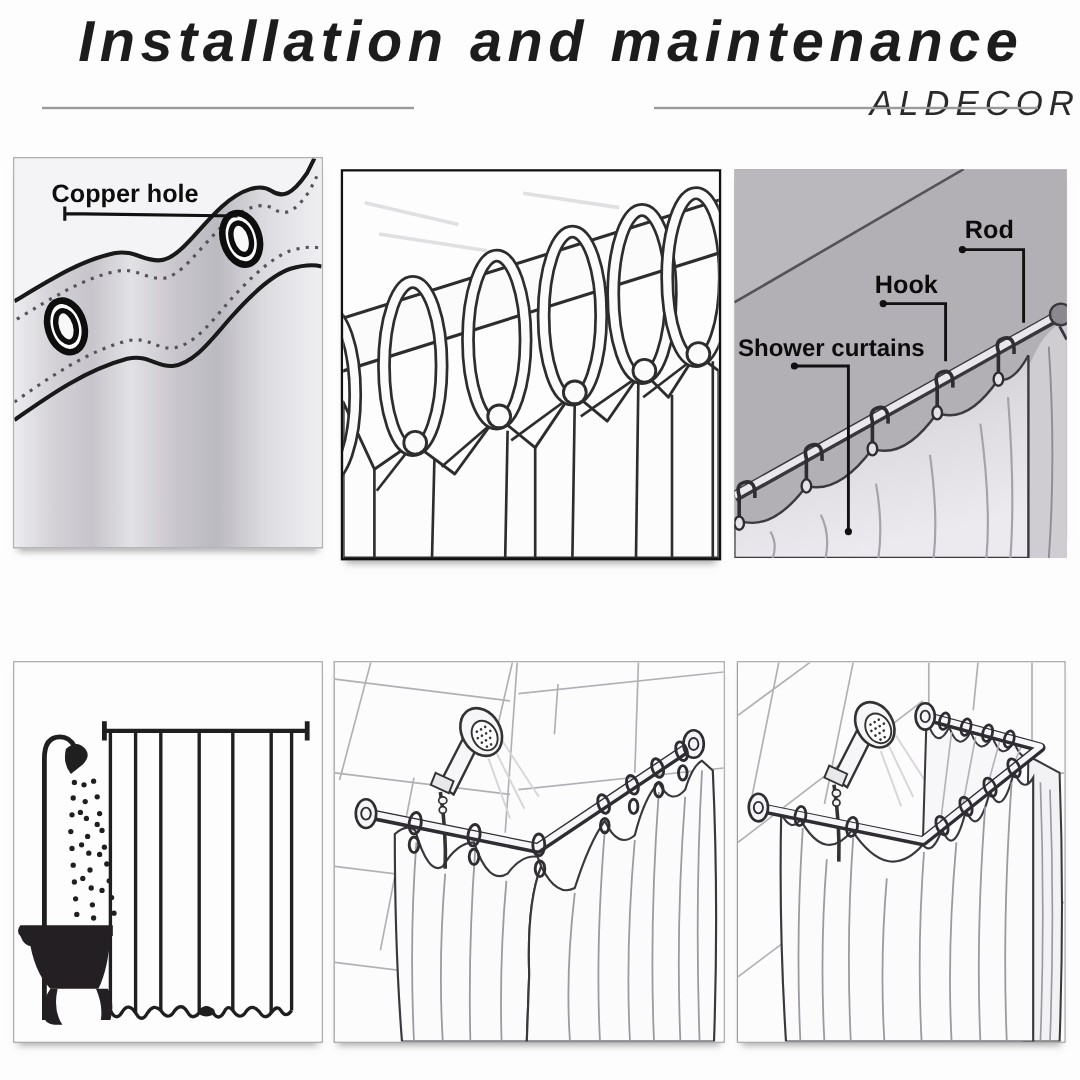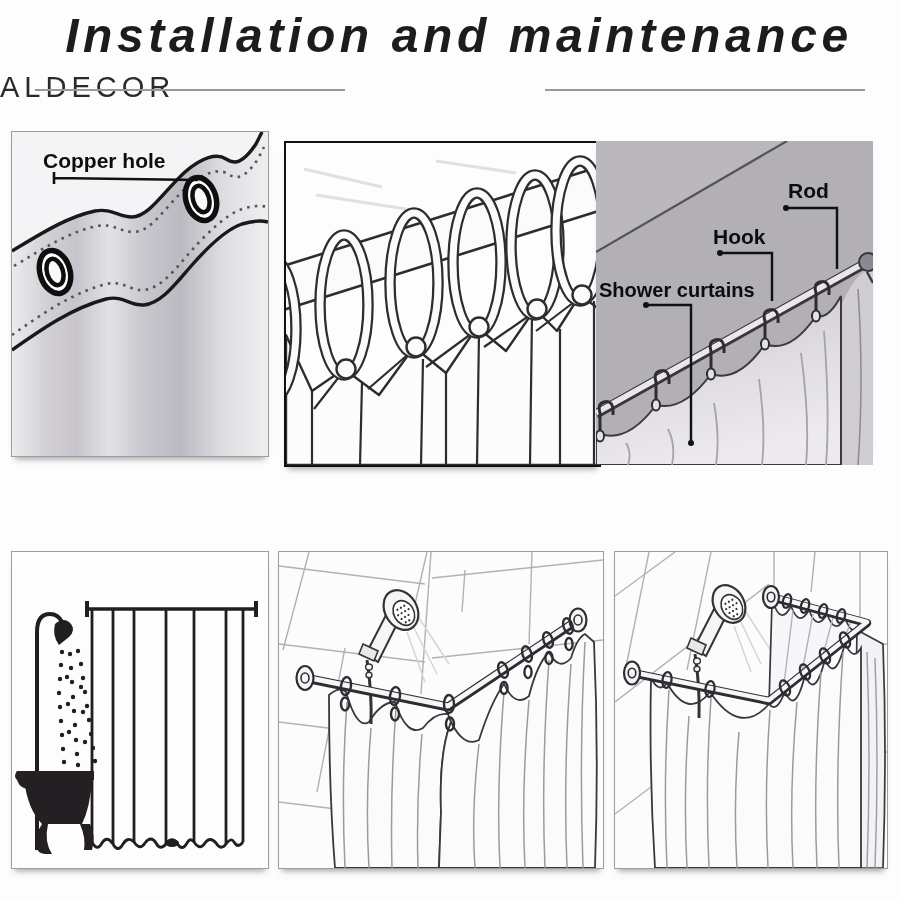--- a/index.html
+++ b/index.html
@@ -1,22 +1,22 @@
 <!DOCTYPE html>
 <html><head>
 <meta charset="utf-8">
 <style>
   html,body{margin:0;padding:0;}
   body{width:900px;height:900px;background:#fdfdfd;position:relative;overflow:hidden;
        font-family:"Liberation Sans", sans-serif;}
   .title{position:absolute;left:9px;top:8px;width:900px;text-align:center;
          font-size:48px;font-weight:bold;font-style:italic;color:#1c1c1c;
          letter-spacing:4.6px;}
-  .brand{position:absolute;left:0;top:71px;width:900px;text-align:left;
-         font-size:29px;color:#2a2a2a;letter-spacing:5px;}
+  .brand{position:absolute;left:0;top:71px;width:900px;text-align:right;
+         font-size:29px;font-style:italic;color:#2a2a2a;letter-spacing:5px;}
   .bline{position:absolute;top:89px;height:2px;background:#9a9a9a;}
   .panel{position:absolute;background:#fff;box-shadow:0 6px 6px -4px rgba(90,90,90,0.55);}
   svg{display:block;}
 </style>
 </head>
 <body>
   <div class="title">Installation and maintenance</div>
   <div class="brand">ALDECOR</div>
   <div class="bline" style="left:35px;width:310px;"></div>
   <div class="bline" style="left:545px;width:320px;"></div>
@@ -109,21 +109,21 @@
         </g>
         <g transform="translate(294,88)">
           <ellipse rx="24" ry="70" fill="none" stroke="#2d2d2d" stroke-width="11.5"></ellipse>
           <ellipse rx="24" ry="70" fill="none" stroke="#fbfbfb" stroke-width="7"></ellipse>
           <circle cx="2" cy="64" r="9.5" fill="#fbfbfb" stroke="#2d2d2d" stroke-width="2.4"></circle>
         </g>
       </g>
     </svg>
   </div>
 
-  <div class="panel" style="left:596px;top:141px;width:277px;height:307px;background:#b5b2b8;">
+  <div class="panel" style="left:612px;top:141px;width:277px;height:307px;background:#b5b2b8;">
     <svg width="277" height="324" viewBox="0 0 277 324" id="p3">
       <defs>
         <linearGradient id="cur3" x1="0" y1="0" x2="0.35" y2="1">
           <stop offset="0" stop-color="#c6c3c9"></stop>
           <stop offset="0.55" stop-color="#dedce0"></stop>
           <stop offset="1" stop-color="#eceaee"></stop>
         </linearGradient>
       </defs>
       <rect x="0" y="0" width="277" height="324" fill="#b2afb5"></rect>
       <polygon points="0,0 193,0 0,113" fill="#bab7bd"></polygon>

